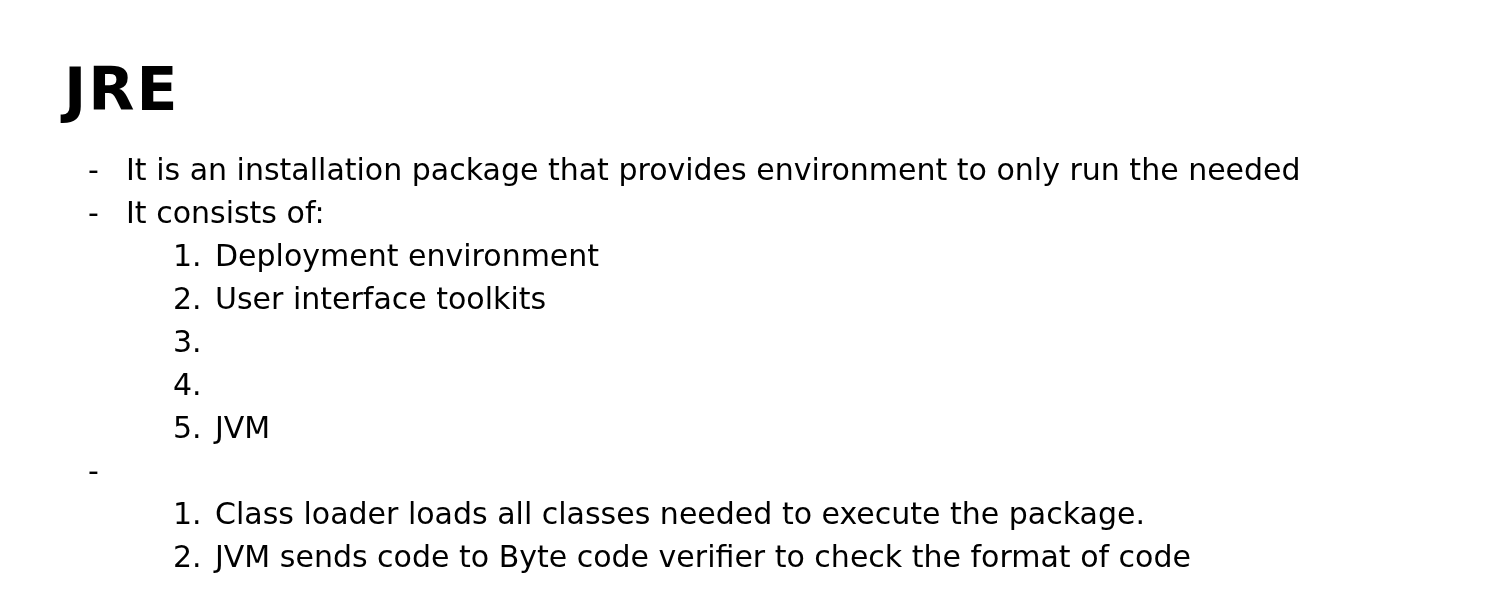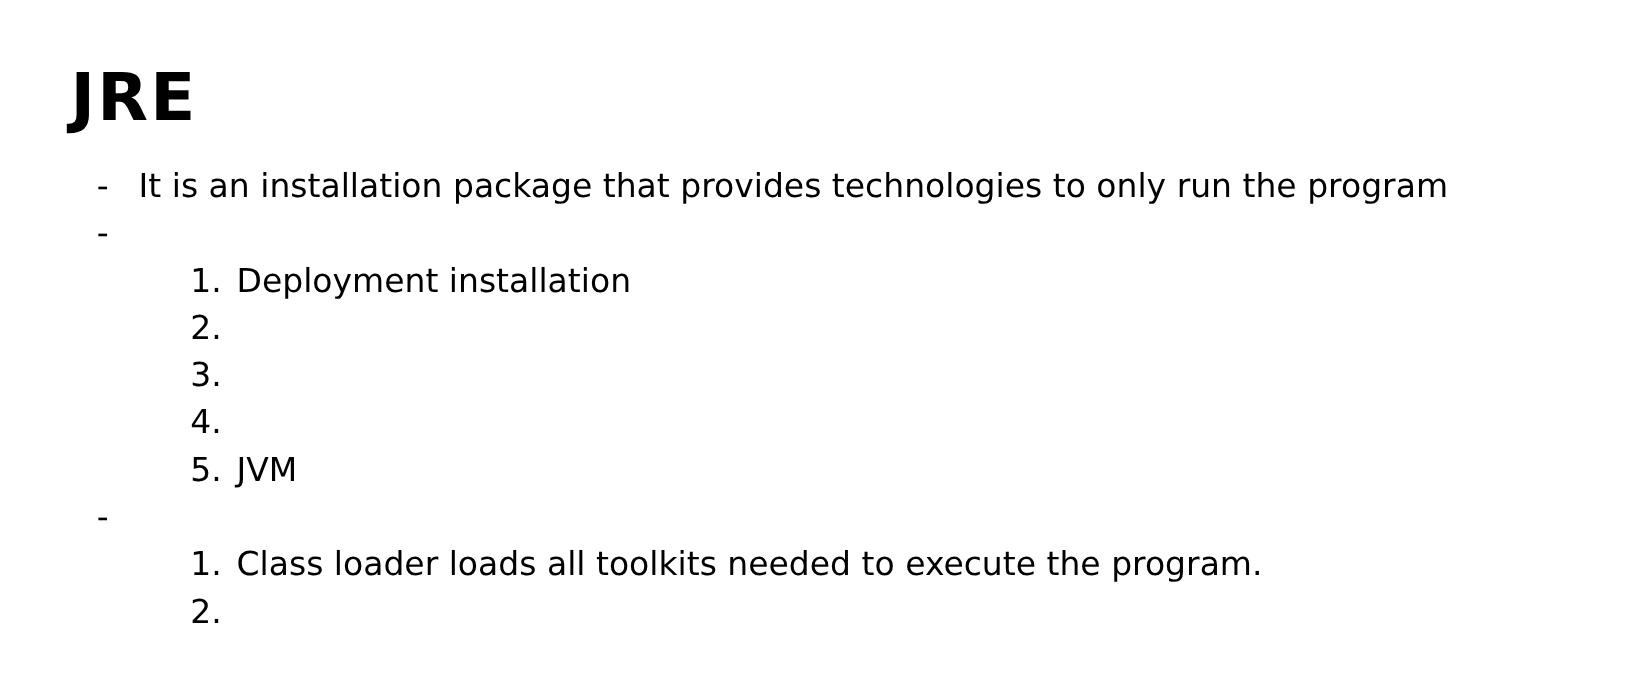--- a/index.html
+++ b/index.html
@@ -55,52 +55,55 @@
 
 <div class="page">
   <div class="note">
 
     <h1 class="note-title">JRE</h1>
 
     <div class="note-body">
 
       <div class="line top">
         <span class="marker">-</span>
-        <span class="text">It is an installation package that provides technologies to only run the program</span>
+        <span class="text">It is an installation package that provides environment to only run the needed</span>
       </div>
 
       <div class="line top">
         <span class="marker">-</span>
+        <span class="text">It consists of:</span>
       </div>
 
       <div class="line sub">
         <span class="num">1.</span>
-        <span class="text">Deployment installation</span>
+        <span class="text">Deployment environment</span>
       </div>
       <div class="line sub">
         <span class="num">2.</span>
+        <span class="text">User interface toolkits</span>
       </div>
       <div class="line sub">
         <span class="num">3.</span>
       </div>
       <div class="line sub">
         <span class="num">4.</span>
       </div>
       <div class="line sub">
         <span class="num">5.</span>
         <span class="text">JVM</span>
       </div>
 
       <div class="line top">
         <span class="marker">-</span>
       </div>
 
       <div class="line sub">
         <span class="num">1.</span>
-        <span class="text">Class loader loads all toolkits needed to execute the program.</span>
+        <span class="text">Class loader loads all classes needed to execute the package.</span>
       </div>
       <div class="line sub">
         <span class="num">2.</span>
+        <span class="text">JVM sends code to Byte code verifier to check the format of code</span>
       </div>
 
     </div>
   </div>
 </div>
 
 </body></html>

